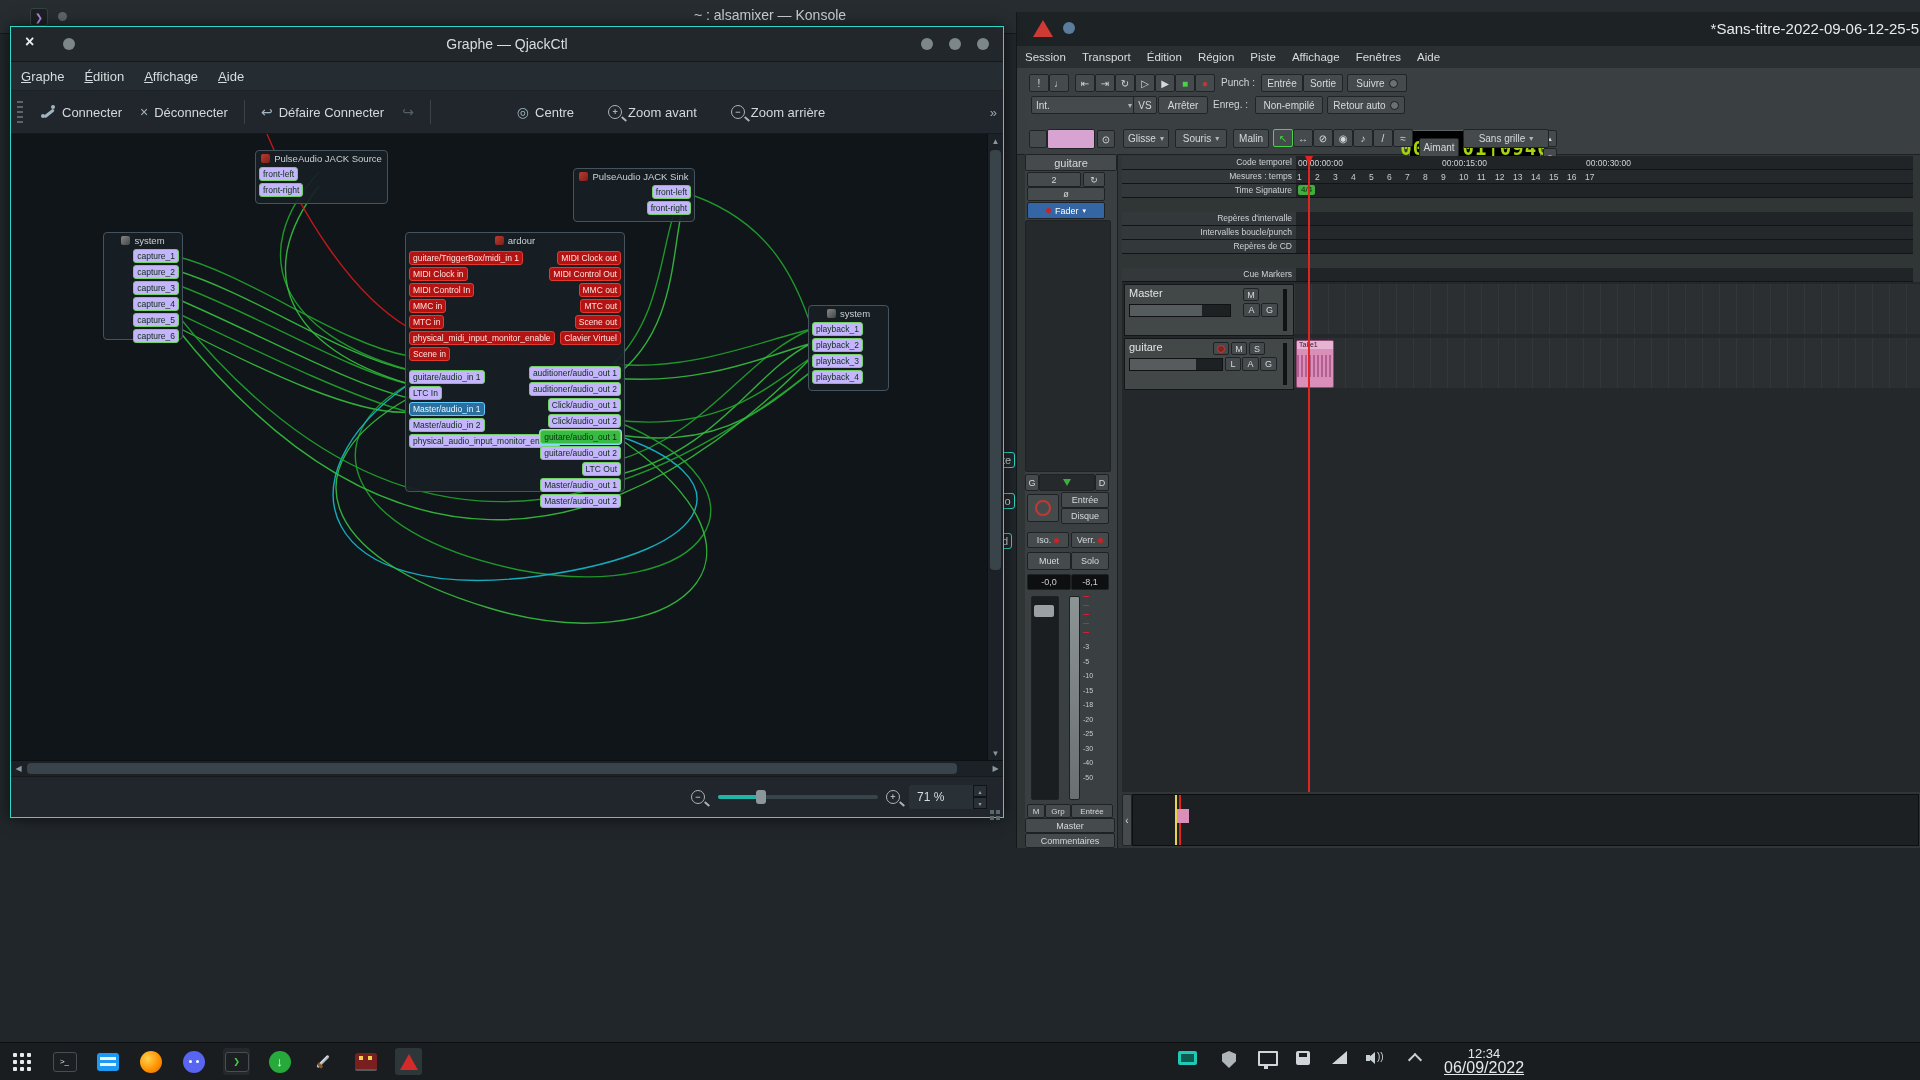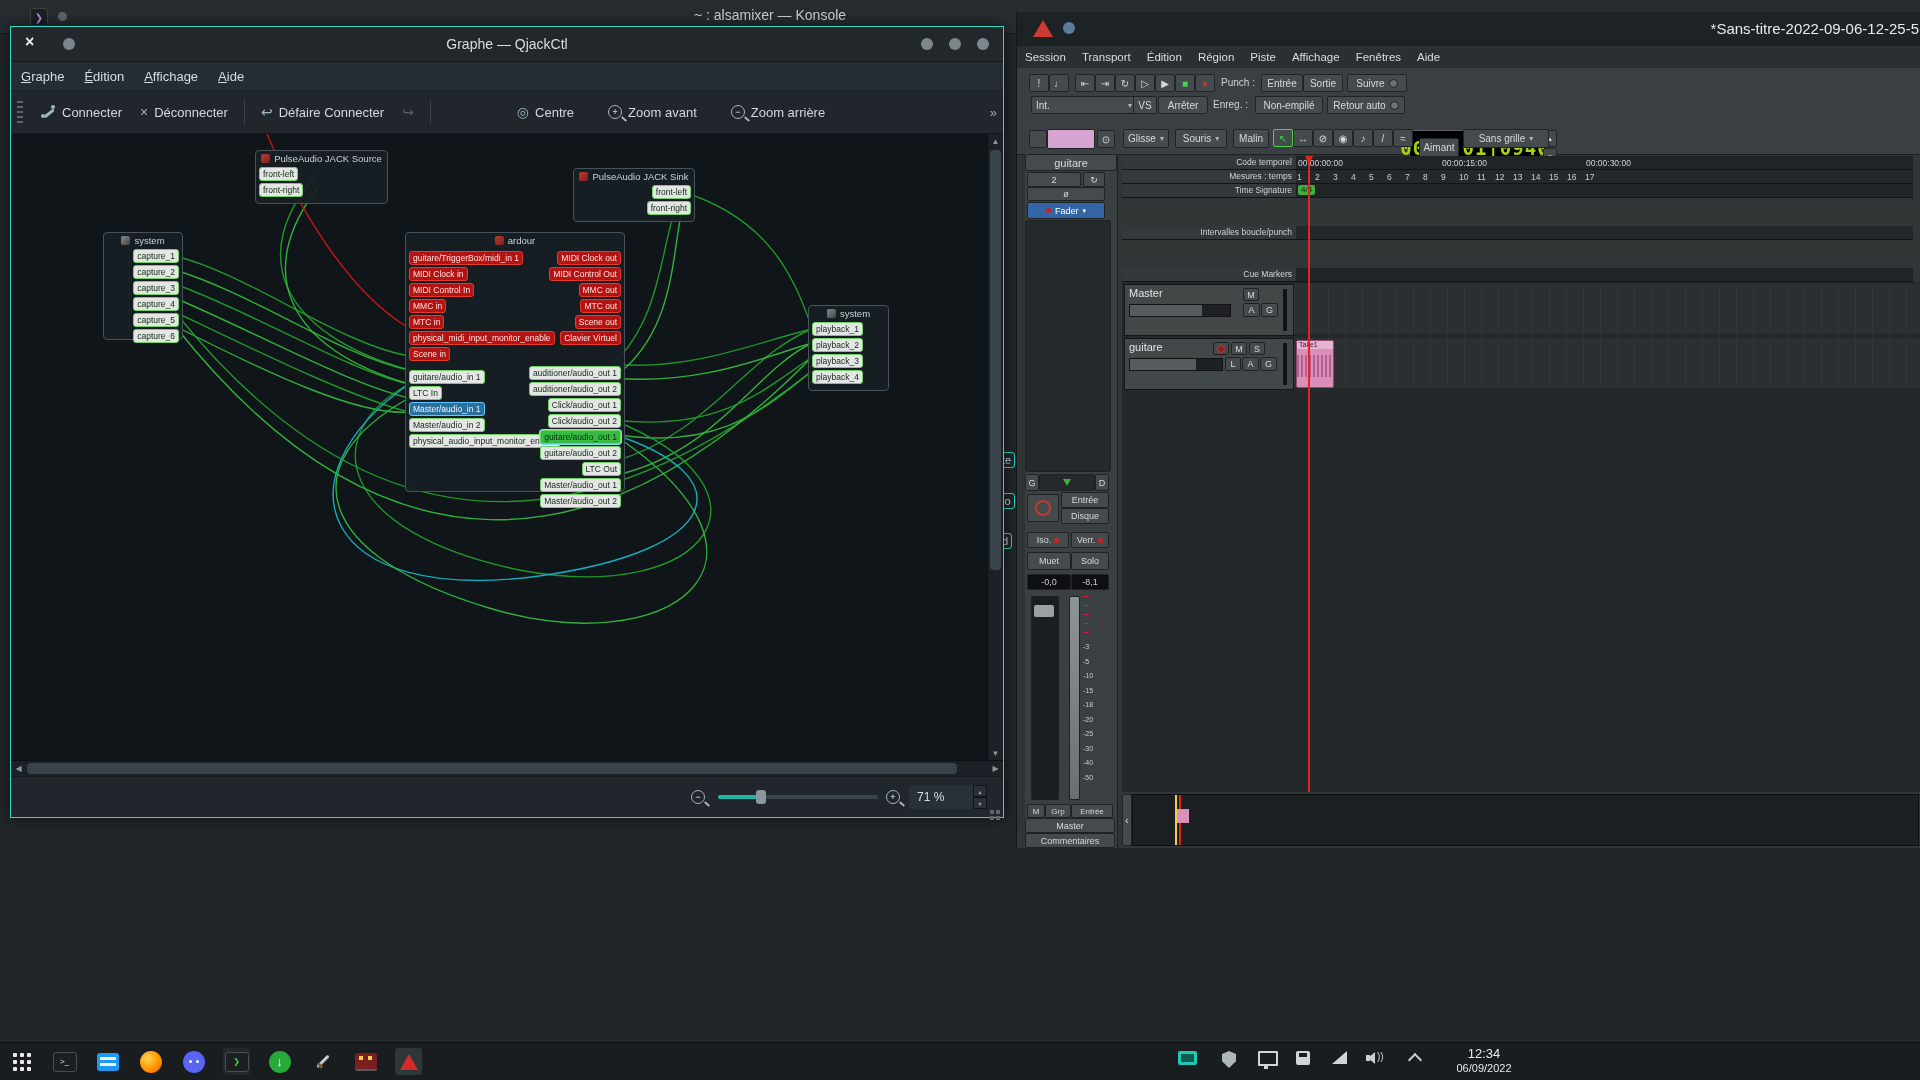--- a/index.html
+++ b/index.html
@@ -39,21 +39,21 @@
   .mag::after{content:"";position:absolute;width:6px;height:2px;background:#a9b4ba;right:-6px;bottom:-2px;transform:rotate(40deg);}
   .qcanvas{flex:1;position:relative;background:#0f1519;overflow:hidden;}
   .wires{position:absolute;left:0;top:0;}
   .wg{stroke:#21a12b;}  .wg2{stroke:#35bd3e;}  .wr{stroke:#d01818;}  .wc{stroke:#17b7c9;}
   .wires path{fill:none;stroke-width:1.4;opacity:.92;}
   .node{position:absolute;background:rgba(23,31,37,.93);border:1px solid #46535c;border-radius:4px;padding:2px 3px 4px;}
   .nh{display:flex;gap:4px;align-items:center;justify-content:center;color:#c9d2d7;font-size:9.5px;margin-bottom:3px;white-space:nowrap;}
   .nicon{width:9px;height:9px;border-radius:2px;background:linear-gradient(135deg,#c03a2e,#7c1f18);flex:0 0 auto;}
   .port{display:block;width:fit-content;font-size:8.5px;line-height:10px;padding:1px 3px;margin:0 0 2px;
         border-radius:3px;white-space:nowrap;}
-  .green .port{background:#e5e5e5;border:1px solid #71d164;color:#0c2d11;}
+  .green .port{background:#c4b5fd;border:1px solid #71d164;color:#0c2d11;}
   .red .port{background:#b31312;border:1px solid #e23a2e;color:#ffe3df;}
   .ralign .port{margin-left:auto;}
   .colL{position:absolute;left:3px;top:18px;}
   .colR{position:absolute;right:3px;top:18px;}
   .gap9{margin-top:9px;}  .gap21{margin-top:21px;}
   .ard-ain .port:nth-child(3){background:#2b6f9e;border-color:#5ec8ff;color:#ecf8ff;}
   .ard-aout .port:nth-child(5){box-shadow:0 0 0 1px #86dcff;background:#38bb42;}
   .vsb{position:absolute;right:0;top:0;width:15px;bottom:0;background:#1b2126;border-left:1px solid #0c1013;}
   .vsb .thumb{position:absolute;left:2px;top:16px;width:11px;height:420px;background:#39434a;border-radius:4px;}
   .sbarrow{position:absolute;width:15px;height:14px;color:#8b979d;font-size:8px;display:flex;align-items:center;justify-content:center;}
@@ -153,21 +153,21 @@
   .disk{width:14px;height:14px;background:#cfd5d8;border-radius:2px;position:relative;}
   .disk::after{content:"";position:absolute;left:3px;top:2px;width:8px;height:4px;background:#191d1f;}
   .signal{width:0;height:0;border-left:15px solid transparent;border-bottom:13px solid #cfd5d8;}
   .spk{position:relative;width:18px;height:14px;}
   .spk::before{content:"";position:absolute;left:0;top:4px;width:4px;height:6px;background:#c9d0d4;}
   .spk::after{content:"";position:absolute;left:2px;top:1px;border-top:6px solid transparent;border-bottom:6px solid transparent;border-right:7px solid #c9d0d4;}
   .spk i{position:absolute;left:11px;top:0;font-size:10px;color:#c9d0d4;font-style:normal;}
   .chup{width:8px;height:8px;border-top:2px solid #c9d0d4;border-right:2px solid #c9d0d4;transform:rotate(-45deg);margin-top:4px;}
   .clocktxt{position:absolute;top:3px;width:80px;text-align:center;color:#e4e8ea;}
   .clocktxt .t1{font-size:13px;line-height:16px;}
-  .clocktxt .t2{font-size:11px;line-height:12px;}
+  .clocktxt .t2{font-size:16px;line-height:12px;text-decoration:underline;}
 </style>
 </head>
 <body>
 
 <div class="stage">
 
   <div class="topbar">
     <span class="tb-ico" style="left:30px">❯</span>
     <span class="tb-dot" style="left:58px"></span>
     <span class="title">~ : alsamixer — Konsole</span>
@@ -524,23 +524,31 @@
     <div class="rrow" style="top:158px">
       <span class="rlab">Mesures : temps</span>
       <span class="rcon alt"><span><span class="barnum">1</span><span class="barnum">2</span><span class="barnum">3</span><span class="barnum">4</span><span class="barnum">5</span><span class="barnum">6</span><span class="barnum">7</span><span class="barnum">8</span><span class="barnum">9</span><span class="barnum">10</span><span class="barnum">11</span><span class="barnum">12</span><span class="barnum">13</span><span class="barnum">14</span><span class="barnum">15</span><span class="barnum">16</span><span class="barnum">17</span></span></span>
     </div>
     <div class="rrow" style="top:172px">
       <span class="rlab">Time Signature</span>
       <span class="rcon">
           <span class="sig">4/4</span>
         </span>
     </div>
+    <div class="rrow" style="top:200px">
+      <span class="rlab">Repères d'intervalle</span>
+      <span class="rcon"></span>
+    </div>
     <div class="rrow" style="top:214px">
       <span class="rlab">Intervalles boucle/punch</span>
       <span class="rcon alt"></span>
+    </div>
+    <div class="rrow" style="top:228px">
+      <span class="rlab">Repères de CD</span>
+      <span class="rcon"></span>
     </div>
     <div class="rrow" style="top:256px">
       <span class="rlab">Cue Markers</span>
       <span class="rcon"></span>
     </div>
 
     <div class="abs" style="left:105px;top:270px;right:0;bottom:56px;background:#24282a"></div>
 
     <div class="thdr" style="top:272px">
       <span class="tname">Master</span>

